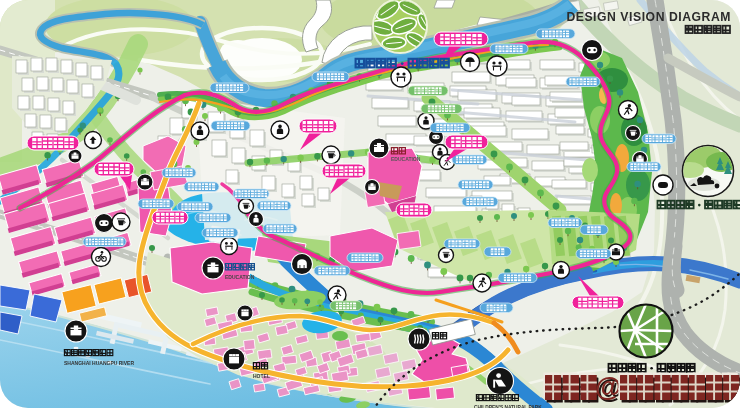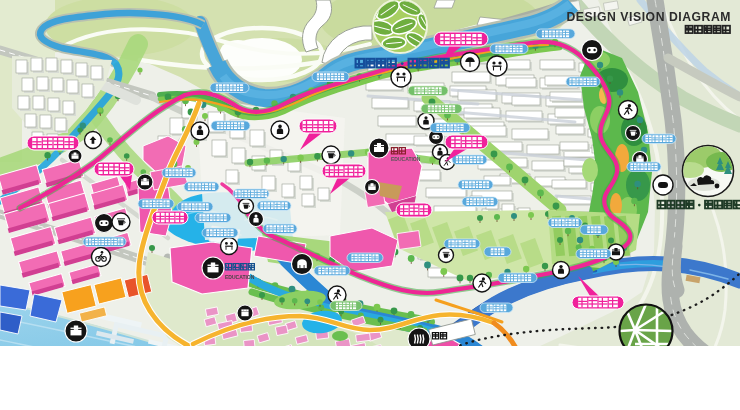--- a/index.html
+++ b/index.html
@@ -1,14 +1,14 @@
 <!DOCTYPE html>
 <html><head><meta charset="utf-8"><style>
 html,body{margin:0;padding:0;background:#ffffff;font-family:"Liberation Sans",sans-serif;}
-#map{width:740px;height:346px;overflow:hidden;position:relative;}
+#map{width:740px;height:408px;overflow:hidden;position:relative;border-radius:28px;}
 </style></head>
 <body>
 
 <div id="map">
 <svg width="740" height="410" viewBox="0 0 740 410" xmlns="http://www.w3.org/2000/svg">
 
 <g>
         <rect x="0.0" y="0.0" width="740.0" height="410.0" rx="0" fill="#eef0e9"></rect>
       </g>
 

